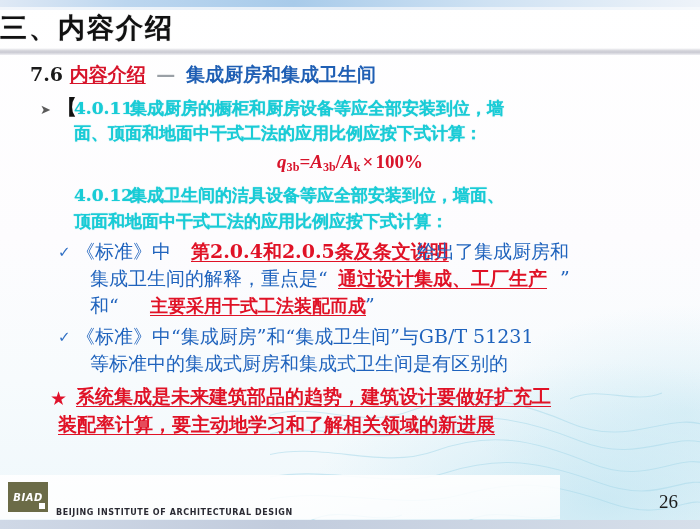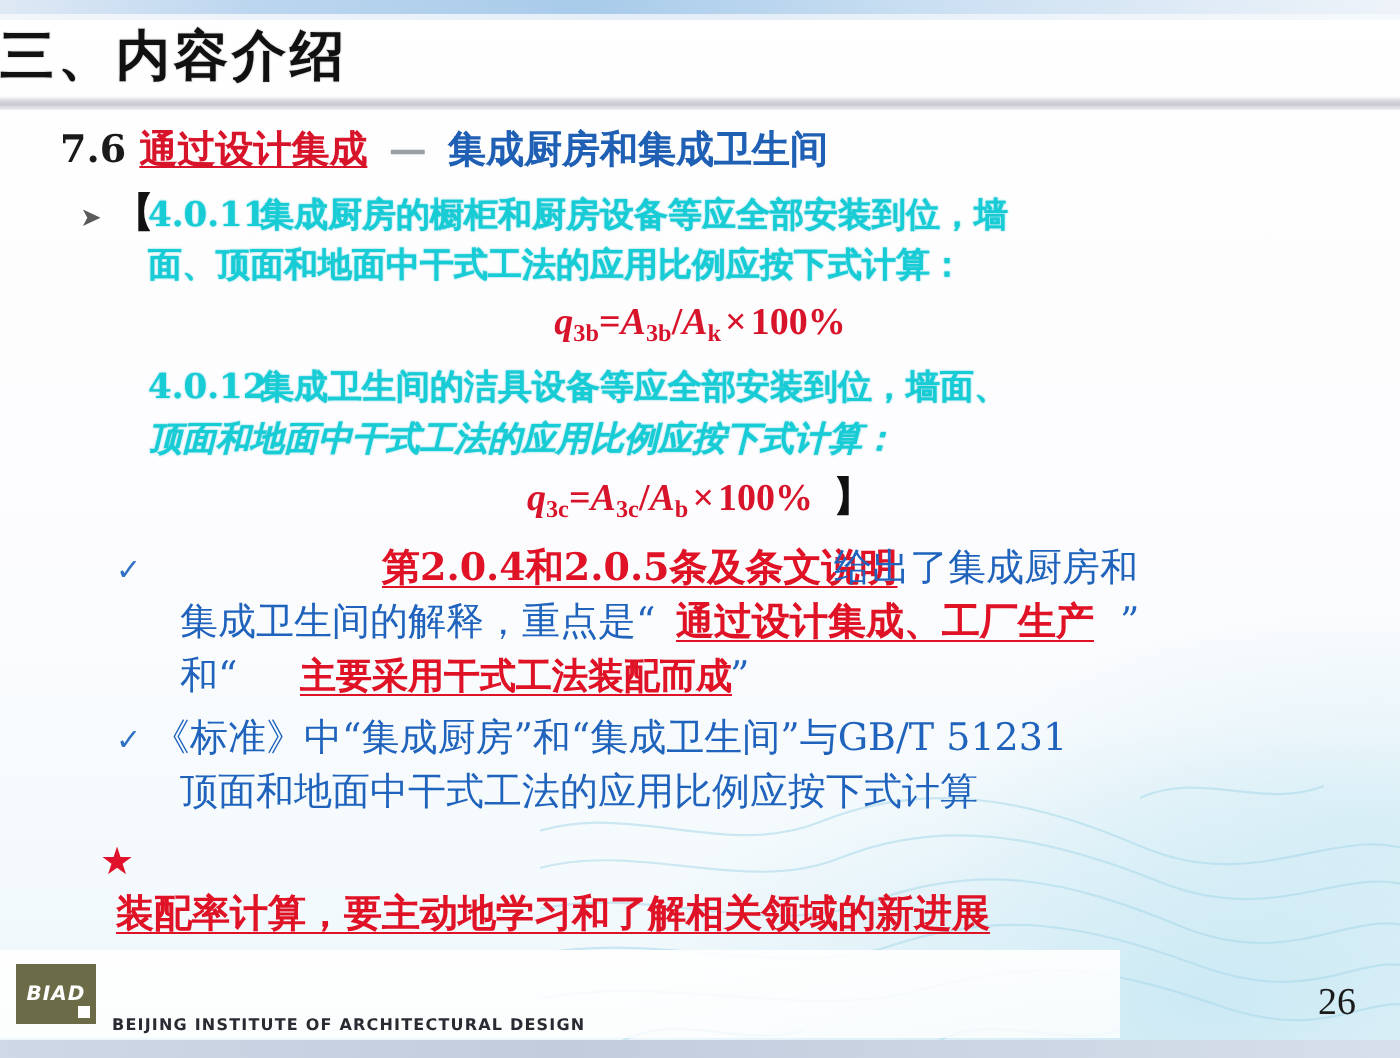--- a/index.html
+++ b/index.html
@@ -152,21 +152,21 @@
   </div>
 
   <div class="topband"></div>
   <div class="topband2"></div>
   <div class="divider"></div>
 
   <div class="title">三、内容介绍</div>
 
   <div class="subhead">
     <span class="num">7.6</span>
-    <span class="red-u">通过设计集成</span>
+    <span class="red-u">内容介绍</span>
     <span class="dash">—</span>
     <span class="blue">集成厨房和集成卫生间</span>
   </div>
 
   <div class="content">
 
     <div class="row" style="height:25px;">
       <span class="bullet-arrow">➤</span>
       <span style="position:absolute;left:57px;top:-1px;" class="brk">【</span>
       <span style="position:absolute;left:74px;" class="cyan">4.0.11</span>
@@ -179,30 +179,28 @@
 
     <div class="formula">
       <span>q</span><sub>3b</sub><span class="up">=</span><span>A</span><sub>3b</sub><span class="up">/</span><span>A</span><sub>k</sub><span class="up" style="padding:0 2px;">×</span><span class="up">100%</span>
     </div>
 
     <div class="row" style="height:26px;margin-top:2px;">
       <span style="position:absolute;left:74px;" class="cyan">4.0.12</span>
       <span style="position:absolute;left:130px;" class="cyan">集成卫生间的洁具设备等应全部安装到位，墙面、</span>
     </div>
 
-    <div class="row" style="height:27px;font-style:italic;">
+    <div class="row" style="height:27px;">
       <span style="position:absolute;left:74px;" class="cyan">顶面和地面中干式工法的应用比例应按下式计算：</span>
     </div>
 
-    <div class="formula">
-      <span>q</span><sub>3c</sub><span class="up">=</span><span>A</span><sub>3c</sub><span class="up">/</span><span>A</span><sub>b</sub><span class="up" style="padding:0 2px;">×</span><span class="up">100%</span><span class="brk" style="padding-left:10px;font-style:normal;">】</span>
-    </div>
 
     <div class="row" style="height:27px;margin-top:4px;">
       <span class="bullet-check">✓</span>
+      <span style="position:absolute;left:76px;top:-1px;font-size:19px;" class="blue-hand">《标准》中</span>
       <span style="position:absolute;left:191px;top:-1px;font-size:19px;" class="red-hand u">第2.0.4和2.0.5条及条文说明</span>
       <span style="position:absolute;left:417px;top:-1px;font-size:19px;" class="blue-hand">给出了集成厨房和</span>
     </div>
 
     <div class="row" style="height:27px;">
       <span style="position:absolute;left:90px;top:-1px;font-size:19px;" class="blue-hand">集成卫生间的解释，重点是“</span>
       <span style="position:absolute;left:338px;top:-1px;font-size:19px;" class="red-hand u">通过设计集成、工厂生产</span>
       <span style="position:absolute;left:560px;top:-1px;font-size:19px;" class="blue-hand">”</span>
     </div>
 
@@ -210,25 +208,26 @@
       <span style="position:absolute;left:90px;top:-1px;font-size:19px;" class="blue-hand">和“</span>
       <span style="position:absolute;left:150px;top:-1px;font-size:18px;" class="red-hand u">主要采用干式工法装配而成</span>
       <span style="position:absolute;left:365px;top:-1px;font-size:19px;" class="blue-hand">”</span>
     </div>
 
     <div class="row" style="height:27px;margin-top:4px;">
       <span class="bullet-check">✓</span>
       <span style="position:absolute;left:76px;top:-1px;font-size:19px;" class="blue-hand">《标准》中“集成厨房”和“集成卫生间”与GB/T 51231</span>
     </div>
     <div class="row" style="height:27px;">
-      <span style="position:absolute;left:90px;top:-1px;font-size:19px;" class="blue-hand">顶面和地面中干式工法的应用比例应按下式计算</span>
+      <span style="position:absolute;left:90px;top:-1px;font-size:19px;" class="blue-hand">等标准中的集成式厨房和集成式卫生间是有区别的</span>
     </div>
 
     <div class="row" style="height:28px;margin-top:6px;">
       <span class="bullet-star">★</span>
+      <span style="position:absolute;left:76px;top:-1px;font-size:19px;" class="red-hand u">系统集成是未来建筑部品的趋势，建筑设计要做好扩充工</span>
     </div>
     <div class="row" style="height:28px;">
       <span style="position:absolute;left:58px;top:-1px;font-size:19px;" class="red-hand u">装配率计算，要主动地学习和了解相关领域的新进展</span>
     </div>
 
   </div>
 
   <div class="footerbar"></div>
   <div class="logo">
     <span>BIAD</span>

